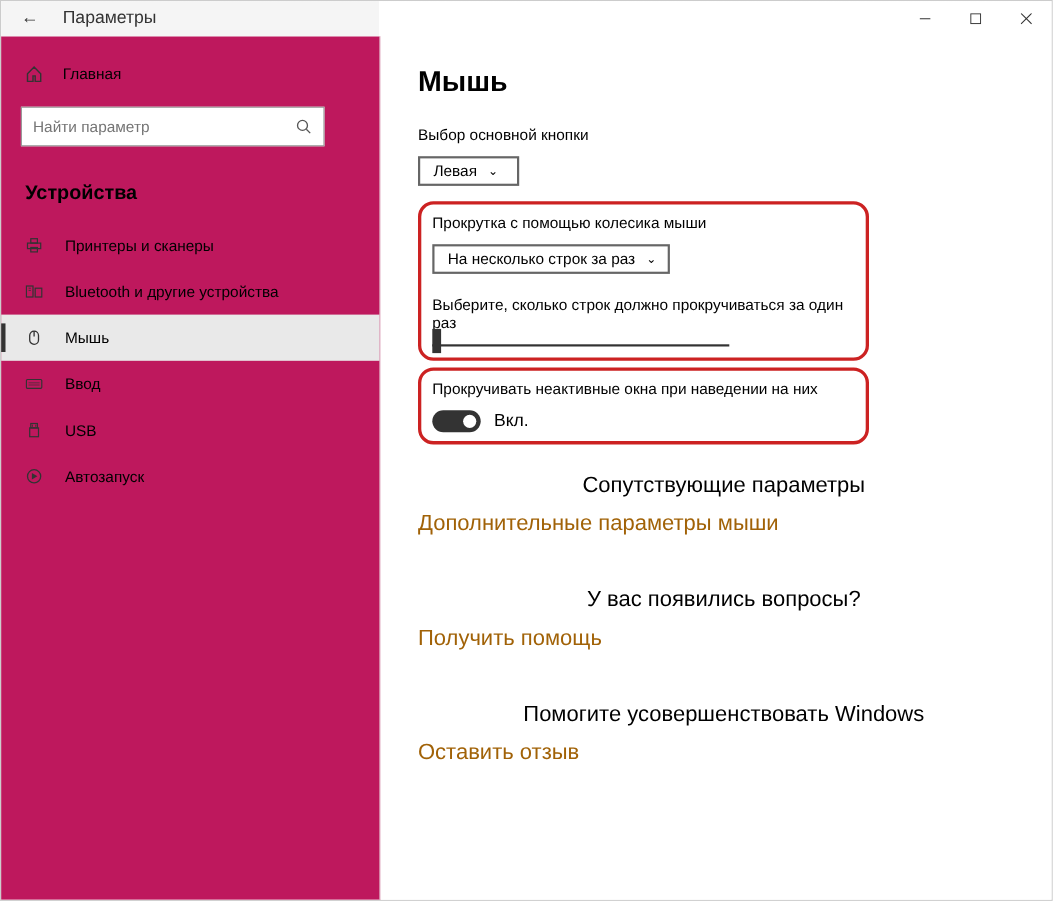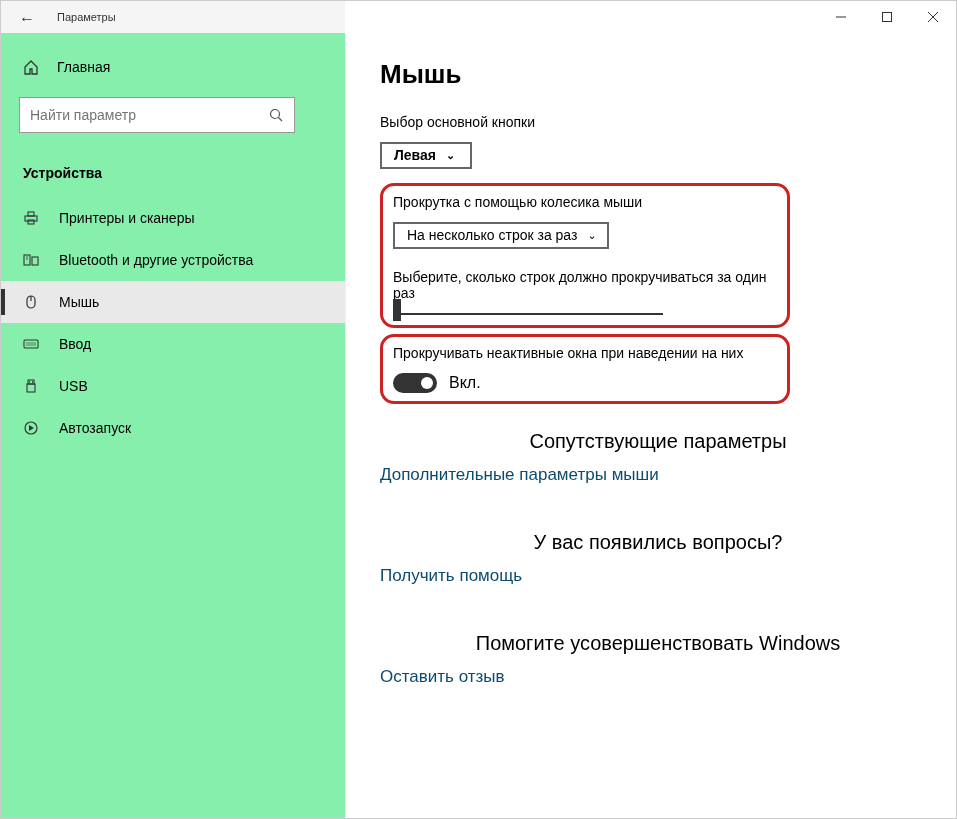--- a/index.html
+++ b/index.html
@@ -17,28 +17,28 @@
     display: flex; flex-direction: column;
   }
   .titlebar {
     height: 32px;
     display: flex; align-items: center;
     background: linear-gradient(to right, #f5f5f5 36%, #ffffff 36%);
     position: relative;
   }
   .titlebar-left { display: flex; align-items: center; padding-left: 18px; gap: 22px; }
   .back-arrow { font-size: 16px; color: #333; cursor: pointer; line-height: 1; }
-  .title { font-size: 11px; color: #333; }
+  .title { font-size: 16px; color: #333; }
   .win-controls { position: absolute; right: 0; top: 0; display: flex; height: 32px; }
   .win-btn { width: 46px; display: flex; align-items: center; justify-content: center; cursor: pointer; font-size: 11px; color: #333; }
   .win-btn.close { font-size: 14px; }
   .body { flex: 1; display: flex; }
   .sidebar {
     width: 345px;
-    background: #86efac;
+    background: #be185d;
     padding: 16px 0 0 0;
     display: flex; flex-direction: column;
     border-right: 1px solid #eee;
   }
   .home-row {
     display: flex; align-items: center; gap: 16px;
     padding: 10px 18px 10px 22px;
     font-size: 14px;
     cursor: pointer;
     margin-bottom: 12px;
@@ -51,21 +51,21 @@
     background: #fff;
     display: flex; align-items: center;
     padding: 0 10px;
   }
   .search input {
     flex: 1; border: none; outline: none; font-size: 14px; background: transparent;
   }
   .search .search-icon { color: #555; font-size: 15px; }
   .category-header {
     padding: 8px 18px 16px 22px;
-    font-size: 14px; font-weight: 600;
+    font-size: 18px; font-weight: 600;
   }
   .nav-item {
     display: flex; align-items: center; gap: 18px;
     padding: 13px 18px 13px 22px;
     font-size: 14px;
     cursor: pointer;
     position: relative;
   }
   .nav-item .icon { width: 18px; color: #333; }
   .nav-item.selected { background: #e9e9e9; }
@@ -79,21 +79,21 @@
     overflow-y: auto;
   }
   .page-title { font-size: 26px; font-weight: 600; margin-bottom: 24px; }
   .setting-label { font-size: 14px; margin-bottom: 12px; }
   .combo {
     display: inline-flex; align-items: center; gap: 10px;
     border: 2px solid #666; padding: 3px 10px 4px 12px;
     font-size: 14px; cursor: pointer;
     margin-bottom: 8px;
   }
-  .combo.small { min-width: 92px; font-weight: bold; }
+  .combo.small { min-width: 92px; }
   .combo.mid { min-width: 200px; justify-content: center; }
   .chev-down { font-size: 11px; }
   .highlight-box {
     border: 3px solid #cc2222;
     border-radius: 14px;
     padding: 8px 10px 8px 10px;
     margin: 6px 0 2px 0;
     max-width: 410px;
   }
   .slider-track {
@@ -107,21 +107,21 @@
   .toggle-row { display: flex; align-items: center; gap: 12px; }
   .toggle {
     width: 44px; height: 20px; border-radius: 10px;
     background: #333; position: relative; cursor: pointer;
   }
   .toggle-thumb {
     width: 12px; height: 12px; border-radius: 50%;
     background: #fff; position: absolute; right: 4px; top: 4px;
   }
   .section-header { font-size: 20px; font-weight: 400; margin-top: 26px; margin-bottom: 12px; text-align: center; }
-  .link-text { font-size: 17px; color: #0c4a6e; cursor: pointer; }
+  .link-text { font-size: 20px; color: #a16207; cursor: pointer; }
   .spacer { height: 12px; }
   svg { display: block; }
 </style>
 </head>
 <body>
 
 <div class="window">
 
   <div class="titlebar">
     <div class="titlebar-left">

